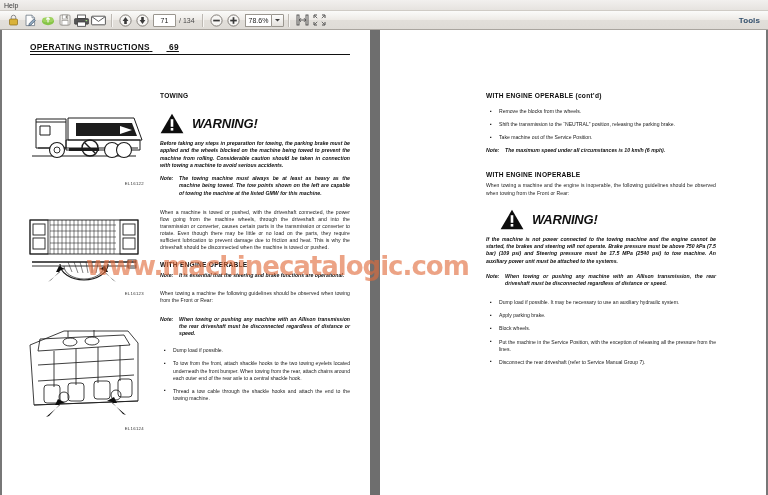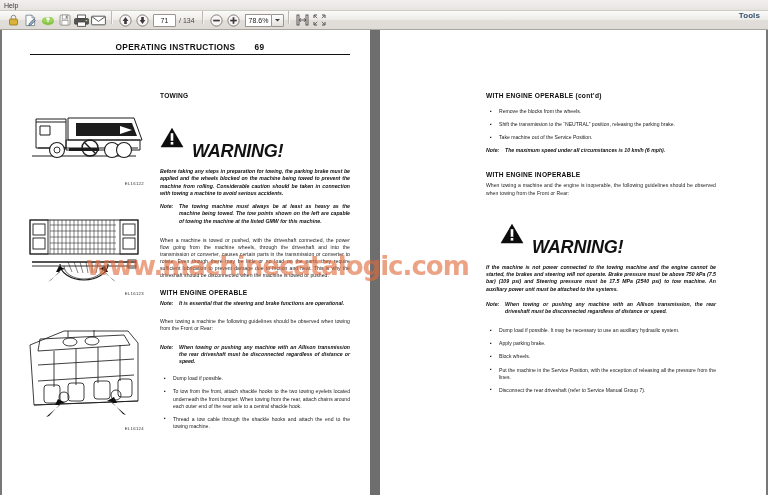--- a/index.html
+++ b/index.html
@@ -20,21 +20,21 @@
     font-size: 7px; color: #3a3a3a;
     position: relative; z-index: 5;
   }
   .menubar .mi { margin-right: 7px; white-space: nowrap; }
 
   
   .toolbar {
     height: 18px;
     background: linear-gradient(to bottom,#fbfbfa 0%,#eeebe7 48%,#e2dfda 52%,#dedbd6 100%);
     border-bottom: 1px solid #a9a59f;
-    display: flex; 
+    display: flex; align-items: center;
     padding: 0 5px;
     position: relative; z-index: 5;
   }
   .tb-group { display: flex; align-items: center; }
   .tb-btn {
     width: 17px; height: 16px;
     display: flex; align-items: center; justify-content: center;
     border-radius: 2px;
   }
   .tb-btn svg { display:block; }
@@ -139,22 +139,22 @@
   }
   .bullets li::before {
     content: "\25AA";
     position: absolute; left: 4px; top: -0.5px;
     font-size: 5px; color: #111;
   }
 
   
   .warnbar { display: flex; align-items: center; gap: 8px; margin-bottom: 6px; }
   .warnword {
-    font-size: 18px; font-style: italic; font-weight: bold;
-    color: #111; letter-spacing: -.2px; margin-top: 28px;
+    font-size: 13px; font-style: italic; font-weight: bold;
+    color: #111; letter-spacing: -.2px;
   }
 
   
   .fig { position: absolute; }
   .figcap {
     font-size: 4.3px; color: #333; text-align: right;
     letter-spacing: .3px; margin-top: 1px;
   }
 
   
@@ -301,21 +301,21 @@
 
   <div class="spacer"></div>
 
   <span class="tools-label">Tools</span>
 </div>
 
 <div class="docarea">
 
   <div class="page page-left">
 
-    <div class="pghead" style="top:12px; left:28px; right:20px; text-align:center;">
+    <div class="pghead" style="top:12px; left:28px; right:20px; text-align:left;text-decoration:underline;">
       <span>OPERATING INSTRUCTIONS</span>
       <span style="display:inline-block;width:14px"></span>
       <span>69</span>
       <div class="rule"></div>
     </div>
 
     <div class="fig" style="left:22px; top:82px; width:120px;">
       <svg width="120" height="64" viewBox="0 0 120 64">
         <g fill="none" stroke="#1c1c1c" stroke-width="1">
           <path d="M8 44h104"></path>

